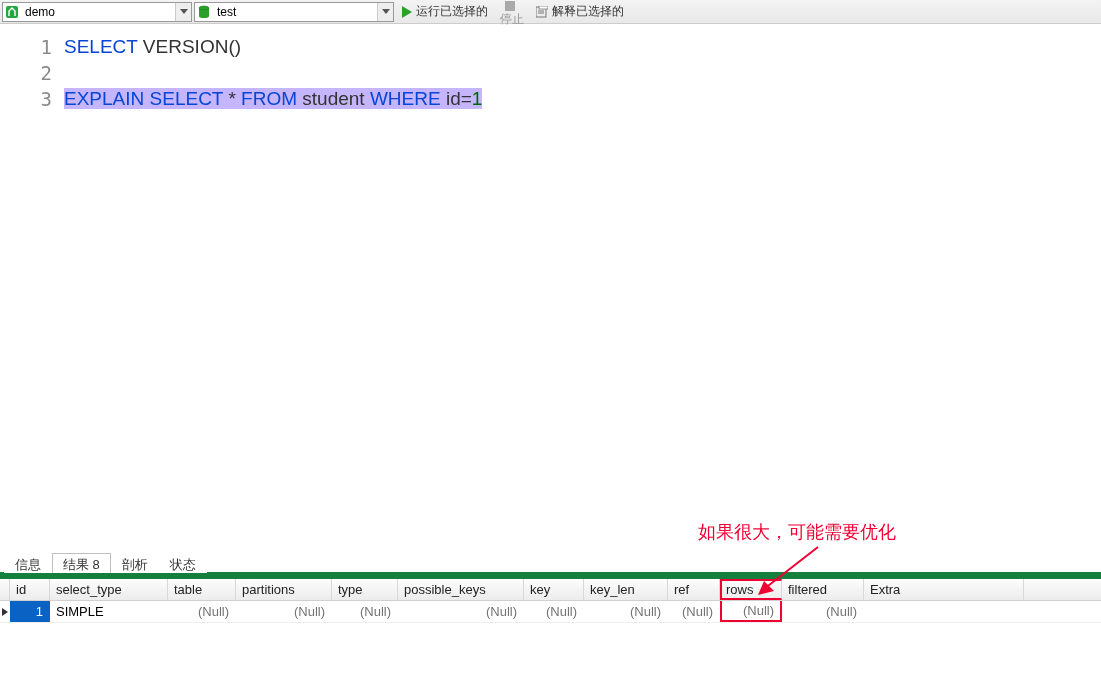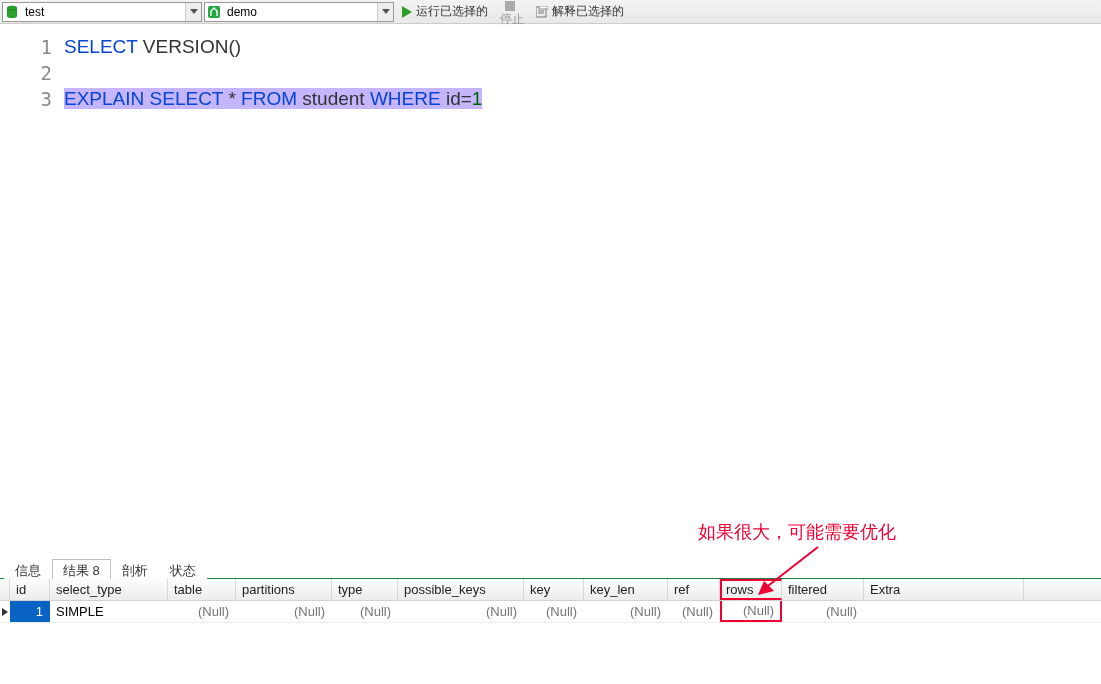--- a/index.html
+++ b/index.html
@@ -35,63 +35,63 @@
 .tbtn .glyph { margin-right:4px; display:flex; }
 .tbtn.disabled { color:#999;flex-direction:column; }
 .editor { display:flex; height:533px; background:#fff; }
 .gutter { width:64px; padding-top:10px; text-align:right; color:#8a8a8a; font-family:Consolas,monospace; font-size:19px; line-height:26px; }
 .gutter div { padding-right:12px; }
 .code { flex:1; padding-top:10px; font-family:Liberation Sans, sans-serif; font-size:19px; line-height:26px; white-space:pre; }
 .kw { color:#0645d6; }
 .nm { color:#333; }
 .num { color:#006400; }
 .sel { background:#c4b5fd; }
-.tabs { height:22px; display:flex; align-items:flex-end; border-bottom:1px solid #15803d; padding-left:4px; background:#fff;}
+.tabs { height:22px; display:flex; align-items:flex-end; border-bottom:7px solid #15803d; padding-left:4px; background:#fff;}
 .tab { height:20px; padding:2px 10px; font-size:13px; color:#333; border:1px solid transparent; border-bottom:none; position:relative; top:1px; background:#fff;}
 .tab.active { border-color:#bfbfbf; background:#fff;  }
 .grid { font-size:13px; }
 .grid-header { display:flex; height:22px; background:linear-gradient(#fdfdfd,#ececec); border-bottom:1px solid #d0d0d0; }
 .grid-header .cell { border-right:1px solid #d8d8d8; padding:2px 6px; display:flex; align-items:center; color:#222;}
 .grid-row { display:flex; height:22px; border-bottom:1px solid #eee;}
 .grid-row .cell { border-right:1px solid transparent; padding:2px 6px; display:flex; align-items:center; }
 .rowmark { width:10px; background:#fff; display:flex; align-items:center; justify-content:center;}
 .null { color:#737373; }
 .right { justify-content:flex-end; }
 .hl-col-head { border:2px solid #e03; padding:0 4px !important; }
 .annotation { position:absolute; color:#e03; font-size:18px; font-family:"Microsoft YaHei",sans-serif; }
 .arrow-svg { position:absolute; }
 .selcell { background:#0a62c4; color:#fff; }
 </style>
 </head>
 <body>
 
 <div class="toolbar">
+  <div class="combo" style="width:190px">
+    <span class="icon">
+      <svg width="14" height="14" viewBox="0 0 14 14">
+          <rect x="1" y="1" width="12" height="12" rx="2" fill="#24a640"></rect>
+          <path d="M4 11 L4 6 L7 3 L10 6 L10 11" stroke="#fff" fill="none" stroke-width="1.4"></path>
+        </svg>
+    </span>
+    <span class="val">demo</span>
+    <span class="chev">
+      <svg width="8" height="6" viewBox="0 0 8 6">
+          <path d="M0 0 L4 5 L8 0 Z" fill="#555"></path>
+        </svg>
+    </span>
+  </div>
   <div class="combo" style="width:200px">
     <span class="icon">
       <svg width="14" height="14" viewBox="0 0 14 14">
           <ellipse cx="7" cy="3" rx="5" ry="2" fill="#2aa02a"></ellipse>
           <path d="M2 3 V11 A5 2 0 0 0 12 11 V3" fill="#2aa02a"></path>
           <ellipse cx="7" cy="3" rx="5" ry="2" fill="none" stroke="#1c7a1c" stroke-width="0.6"></ellipse>
         </svg>
     </span>
     <span class="val">test</span>
-    <span class="chev">
-      <svg width="8" height="6" viewBox="0 0 8 6">
-          <path d="M0 0 L4 5 L8 0 Z" fill="#555"></path>
-        </svg>
-    </span>
-  </div>
-  <div class="combo" style="width:190px">
-    <span class="icon">
-      <svg width="14" height="14" viewBox="0 0 14 14">
-          <rect x="1" y="1" width="12" height="12" rx="2" fill="#24a640"></rect>
-          <path d="M4 11 L4 6 L7 3 L10 6 L10 11" stroke="#fff" fill="none" stroke-width="1.4"></path>
-        </svg>
-    </span>
-    <span class="val">demo</span>
     <span class="chev">
       <svg width="8" height="6" viewBox="0 0 8 6">
           <path d="M0 0 L4 5 L8 0 Z" fill="#555"></path>
         </svg>
     </span>
   </div>
   <div class="tbtn">
     <span class="glyph">
       <svg width="10" height="12" viewBox="0 0 10 12">
           <path d="M0 0 L10 6 L0 12 Z" fill="#2aa02a"></path>

